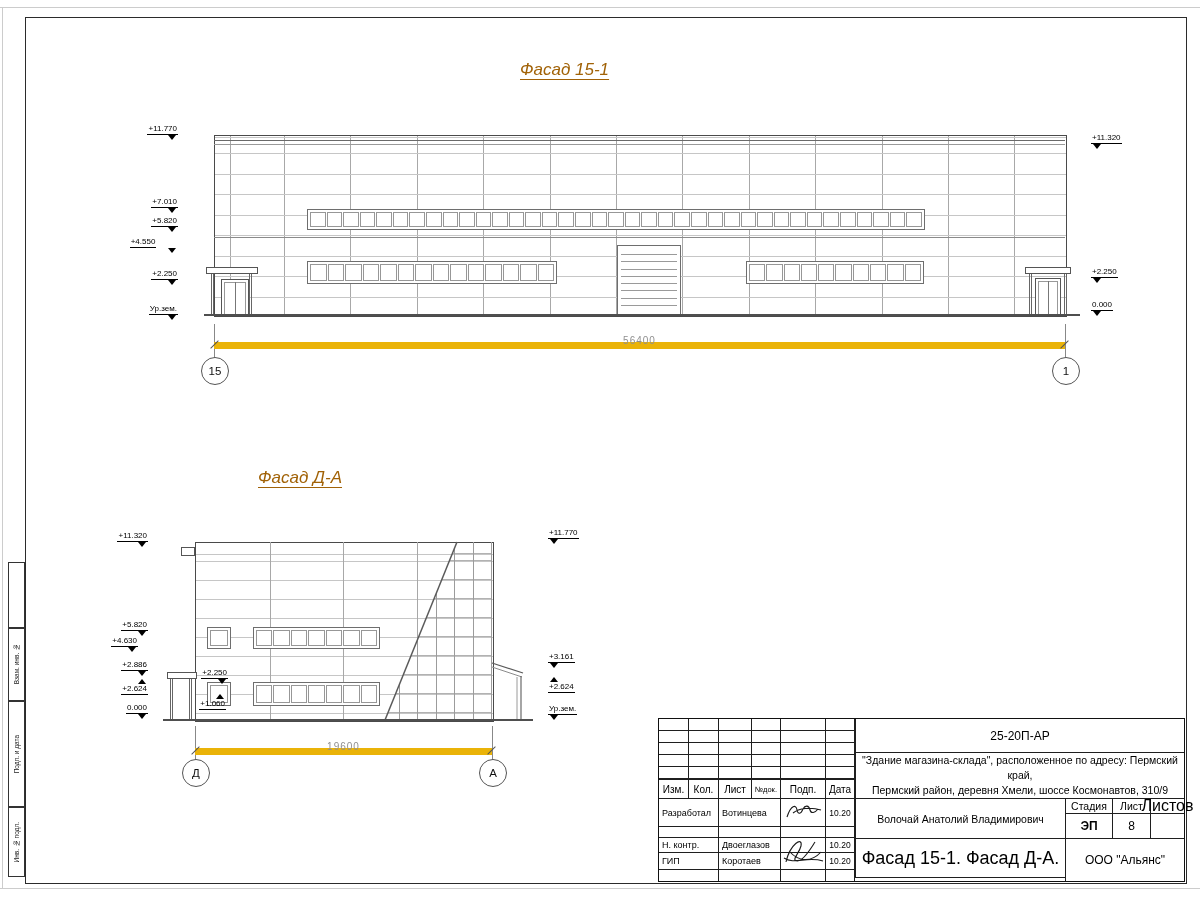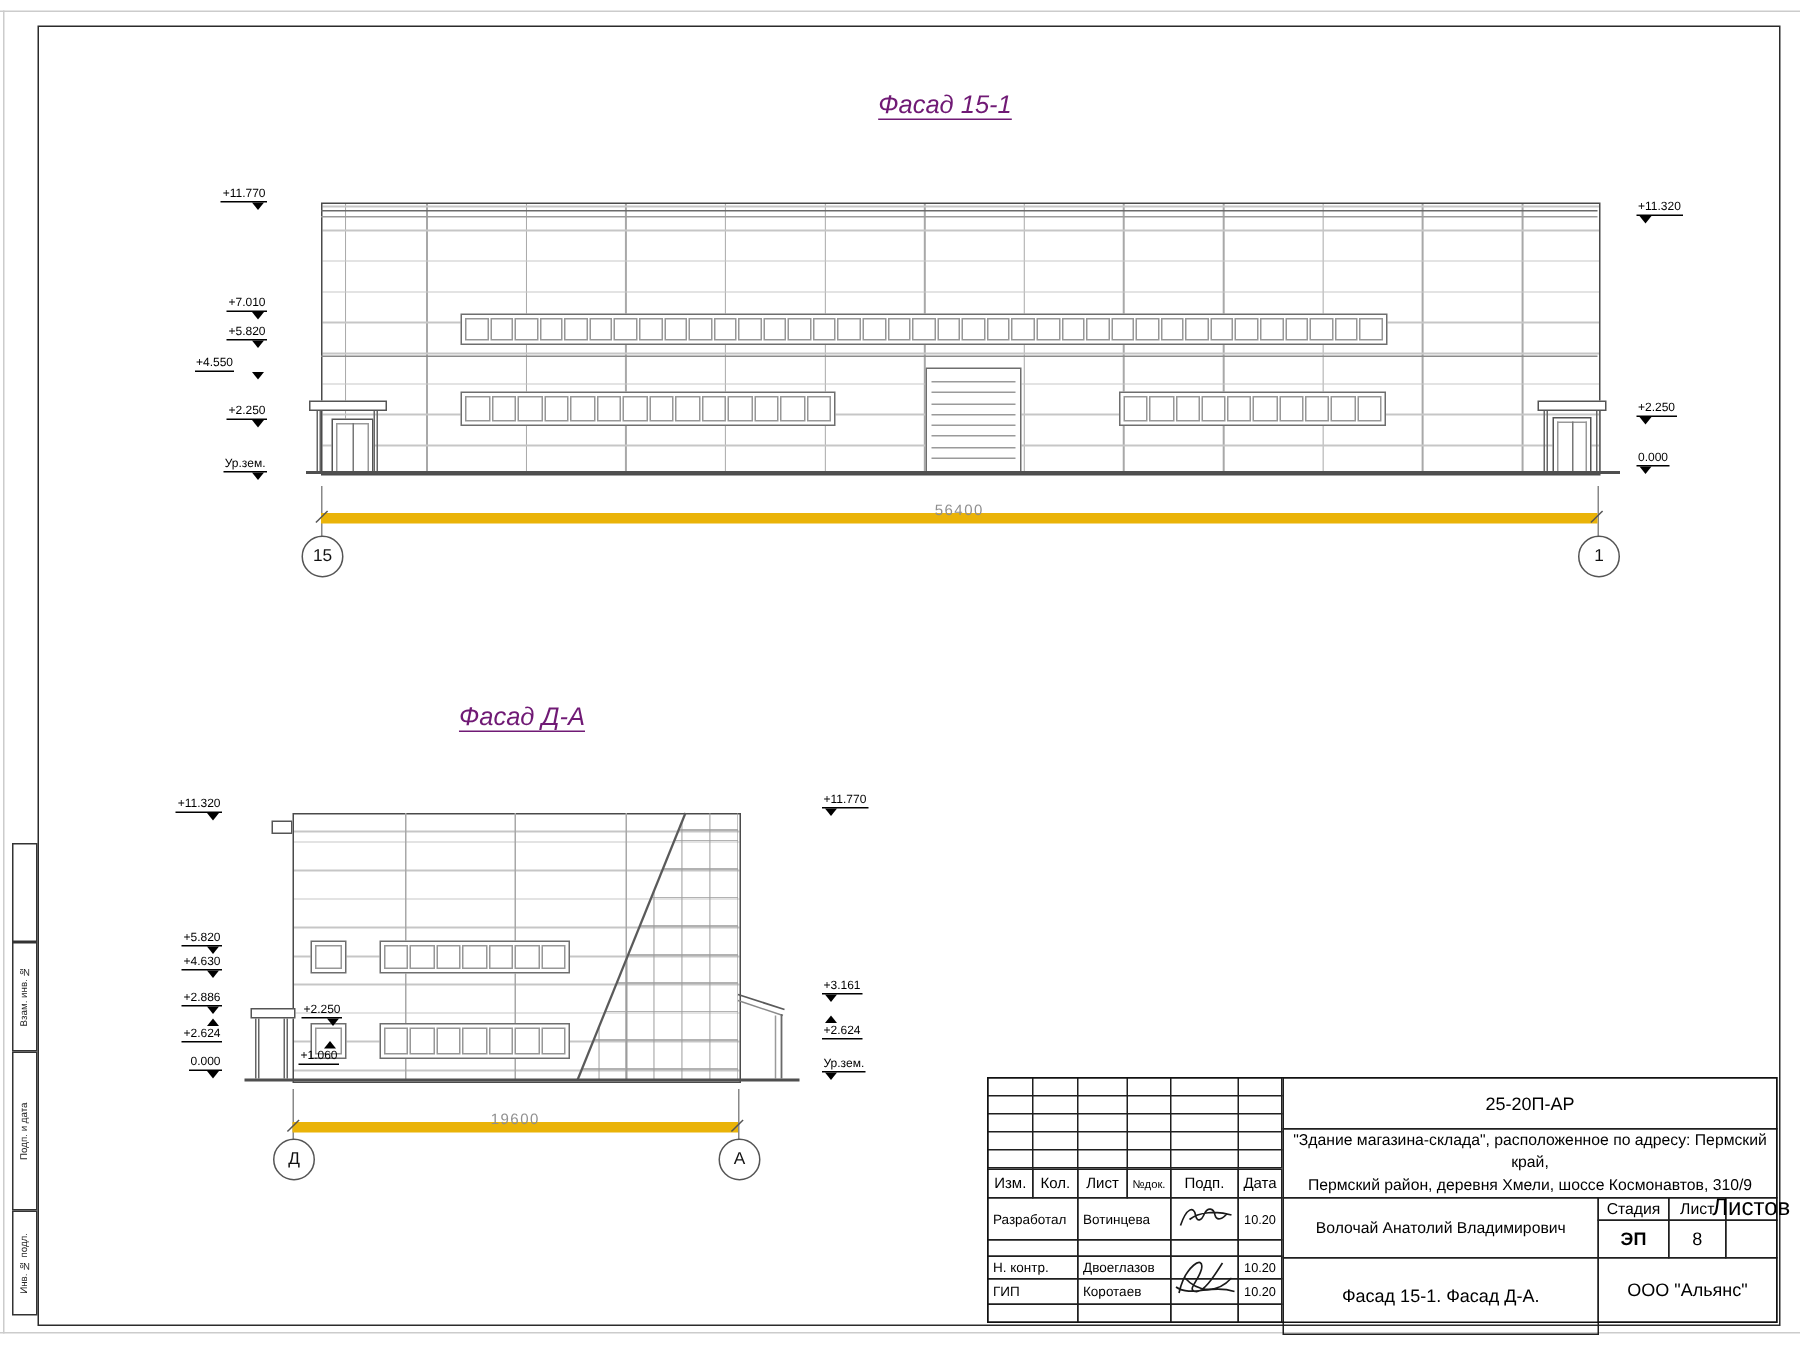--- a/index.html
+++ b/index.html
@@ -24,22 +24,22 @@
   .gate i{flex:1;border-bottom:1px solid #9a9a9a;}
   .gate i:last-child{border-bottom:none;}
   
   .canopy{position:absolute;border:1px solid #555;background:#fff;box-sizing:border-box;}
   .post{position:absolute;width:3px;border-left:1px solid #666;border-right:1px solid #666;box-sizing:border-box;}
   .door{position:absolute;border:1.2px solid #555;background:#fff;box-sizing:border-box;}
   .door s{position:absolute;left:50%;top:2px;bottom:0;width:1px;background:#777;}
   .door u{position:absolute;left:2px;right:2px;top:2px;bottom:0;border:1px solid #999;border-bottom:none;}
   .ground{position:absolute;height:2px;background:#4f4f4f;}
   
-  .fig-title{position:absolute;font-size:17px;font-style:italic;text-align:center;
-             text-decoration:underline;text-underline-offset:4px;color:#701a75;}
+  .fig-title{position:absolute;font-size:17px;font-style:italic;text-align:left;
+             text-decoration:underline;text-underline-offset:4px;color:#a16207;}
   
   .elev{position:absolute;font-size:8px;line-height:9px;color:#000;}
   .elev .ev{display:inline-block;border-bottom:1px solid #000;padding:0 1px 1px 1px;white-space:nowrap;}
   .flag{display:block;width:0;height:0;border-left:4px solid transparent;border-right:4px solid transparent;}
   .flag.down{border-top:5px solid #000;}
   .flag.up{border-bottom:5px solid #000;}
   .elev.r{text-align:right;}
   .elev.r .flag{margin:0 2px 0 auto;}
   .elev.l{text-align:left;}
   .elev.l .flag{margin:0 auto 0 2px;}
@@ -265,21 +265,21 @@
   <div class="canopy" style="left:167px;top:672px;width:30px;height:7px;"></div>
   <div class="post" style="left:170px;top:679px;height:40px;"></div>
   <div class="post" style="left:189px;top:679px;height:40px;"></div>
 
   <div class="ground" style="left:163px;top:719px;width:370px;"></div>
 
   <div class="elev r" style="left:78px;top:531px;width:70px;">
     <span class="ev">+11.320</span><span class="flag down"></span></div>
   <div class="elev r" style="left:78px;top:620px;width:70px;">
     <span class="ev">+5.820</span><span class="flag down"></span></div>
-  <div class="elev r" style="left:78px;top:636px;width:70px;">
+  <div class="elev r" style="left:68px;top:636px;width:70px;">
     <span class="ev">+4.630</span><span class="flag down"></span></div>
   <div class="elev r" style="left:78px;top:660px;width:70px;">
     <span class="ev">+2.886</span><span class="flag down"></span></div>
   <div class="elev r" style="left:78px;top:679px;width:70px;">
     <span class="flag up"></span><span class="ev">+2.624</span></div>
   <div class="elev r" style="left:78px;top:703px;width:70px;">
     <span class="ev">0.000</span><span class="flag down"></span></div>
 
   <div class="elev l" style="left:548px;top:528px;width:70px;">
     <span class="ev">+11.770</span><span class="flag down"></span></div>
@@ -371,18 +371,18 @@
     <span>"Здание магазина-склада", расположенное по адресу: Пермский край,</span>
     <span>Пермский район, деревня Хмели, шоссе Космонавтов, 310/9</span>
   </div>
   <div class="cell" style="left:855px;top:798px;width:211px;height:41px;font-size:10.5px;">Волочай Анатолий Владимирович</div>
   <div class="cell" style="left:1065px;top:798px;width:48px;height:16px;font-size:10.5px;">Стадия</div>
   <div class="cell" style="left:1112px;top:798px;width:39px;height:16px;font-size:10.5px;">Лист</div>
   <div class="cell" style="left:1150px;top:798px;width:35px;height:16px;font-size:16px;">Листов</div>
   <div class="cell" style="left:1065px;top:813px;width:48px;height:26px;font-size:12px;font-weight:bold;">ЭП</div>
   <div class="cell" style="left:1112px;top:813px;width:39px;height:26px;font-size:12px;">8</div>
   <div class="cell" style="left:1150px;top:813px;width:35px;height:26px;"></div>
-  <div class="cell" style="left:855px;top:838px;width:211px;height:52px;font-size:12px;">Фасад 15-1. Фасад Д-А.</div>
+  <div class="cell" style="left:855px;top:838px;width:211px;height:40px;font-size:18px;">Фасад 15-1. Фасад Д-А.</div>
   <div class="cell" style="left:1065px;top:838px;width:120px;height:44px;font-size:12px;">ООО "Альянс"</div>
 
   <div class="tb-outline" style="left:658px;top:718px;width:527px;height:164px;"></div>
 
 </div>
 
 </body></html>

